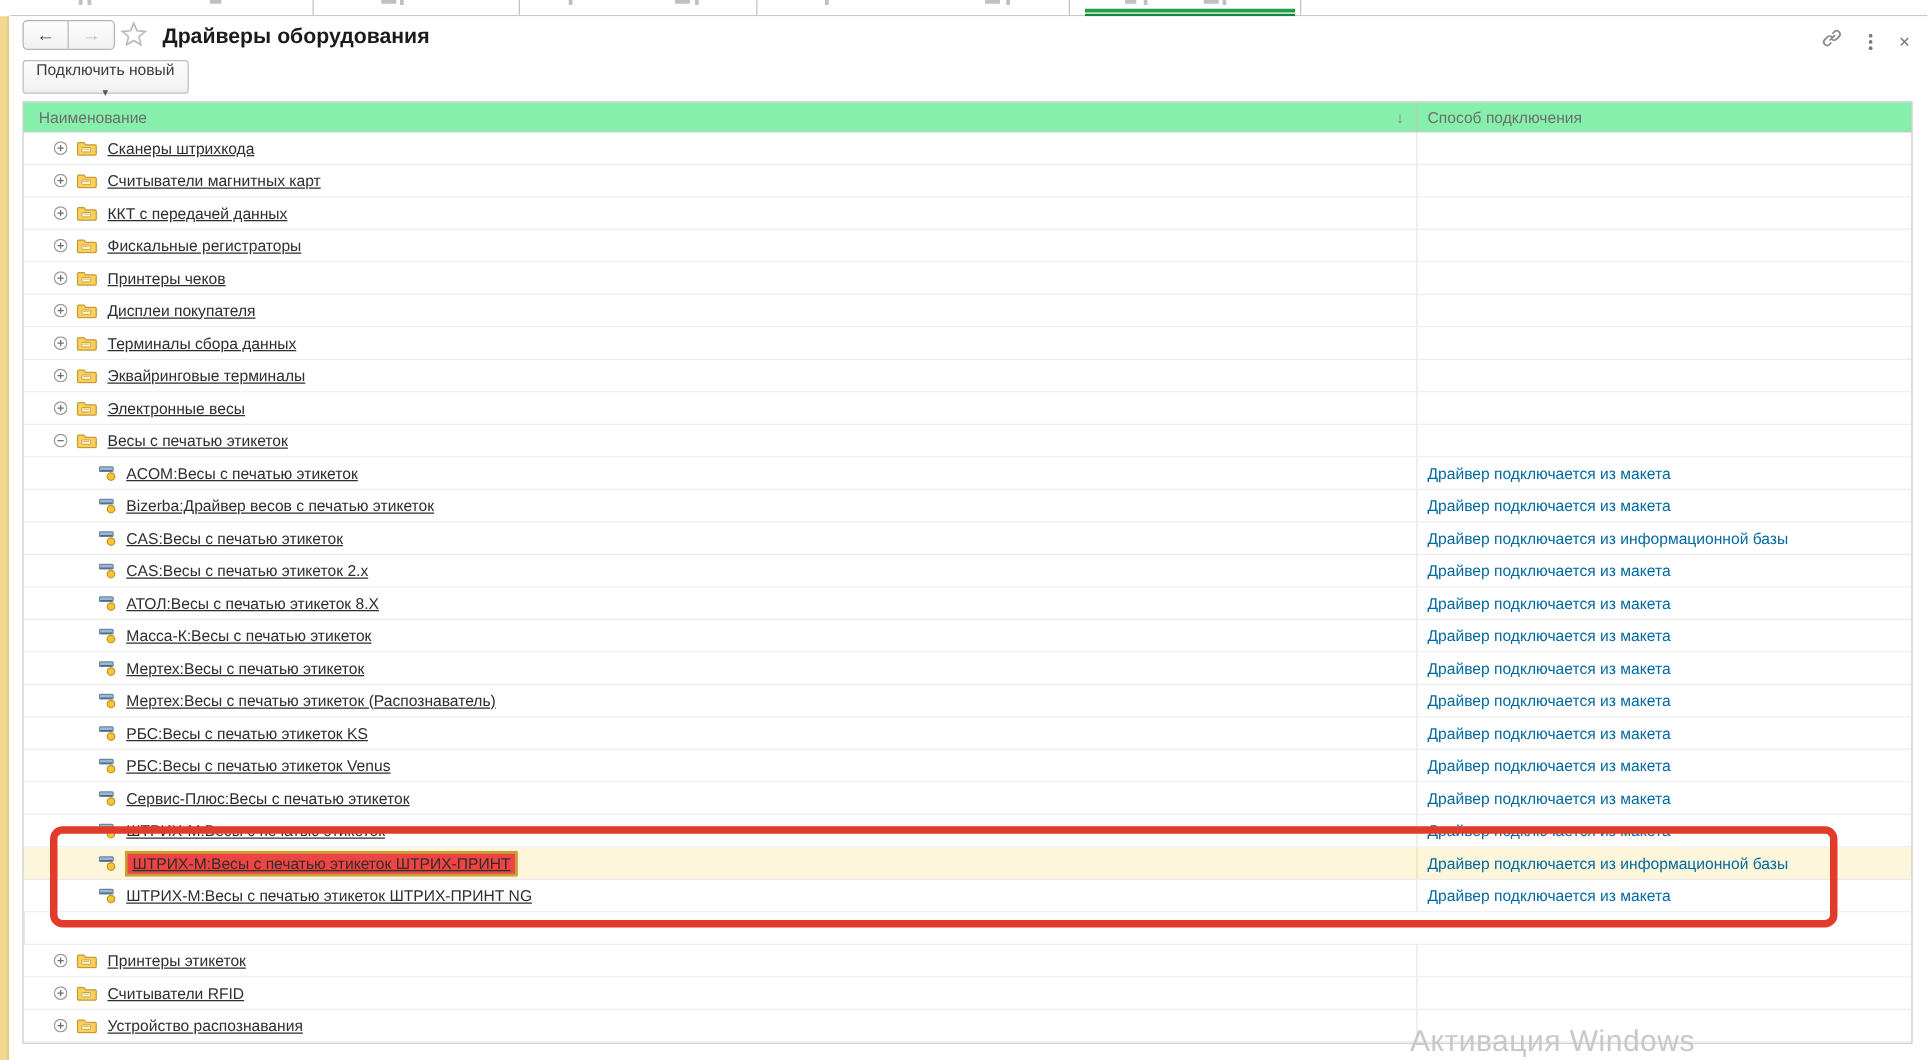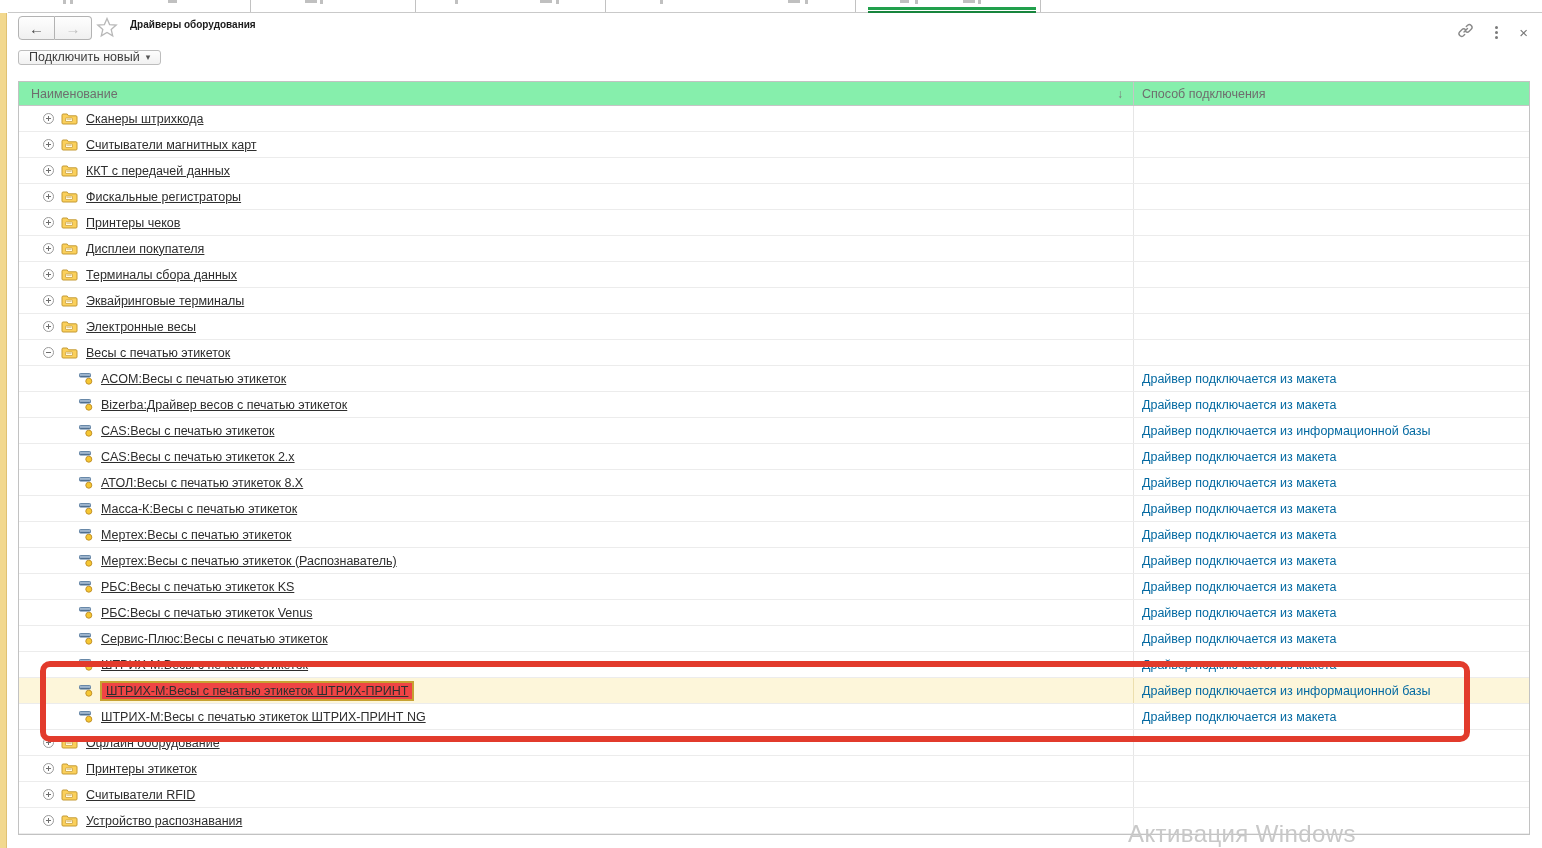--- a/index.html
+++ b/index.html
@@ -23,31 +23,31 @@
 
   
   .win-header { position:absolute; left:8px; top:13px; width:1534px; height:40px; background:#fff; }
   .nav-group { position:absolute; left:10px; top:3px; display:flex; }
   .nav-btn { width:37px; height:24px; border:1px solid #b3b3b3;
     background:linear-gradient(#fefefe,#f0f0f0); display:flex; align-items:center;
     justify-content:center; font-size:15px; color:#4a4a4a; }
   .nav-btn.back { border-radius:4px 0 0 4px; }
   .nav-btn.fwd  { border-radius:0 4px 4px 0; border-left:none; color:#c0c0c0; }
   .star-wrap { position:absolute; left:88px; top:4px; }
-  .page-title { position:absolute; left:122px; top:6px; font-size:10px; font-weight:bold; color:#1b1b1b; }
+  .page-title { position:absolute; left:122px; top:6px; font-size:17px; font-weight:bold; color:#1b1b1b; }
   .hdr-icons { position:absolute; right:14px; top:9px; display:flex; align-items:center; gap:21px; }
   .kebab { display:flex; flex-direction:column; gap:2px; }
   .kebab i { width:3px; height:3px; background:#7a7a7a; border-radius:50%; }
   .close-x { font-size:15px; color:#777; line-height:1; }
 
   
   .toolbar { position:absolute; left:18px; top:47px; }
-  .btn { height:15px; padding:0 10px; border:1px solid #bdbdbd; border-radius:3px;
+  .btn { height:27px; padding:0 10px; border:1px solid #bdbdbd; border-radius:3px;
     background:linear-gradient(#fdfdfd,#f1f1f1); font-size:12.5px; color:#3c3c3c;
-    display:inline-flex; align-items:center; gap:6px; }
+    display:inline-flex; gap:6px;flex-direction:column; }
   .btn .caret { font-size:9px; color:#555; }
 
   
   .table { position:absolute; left:18px; top:81px; width:1512px; border:1px solid #c2c2c2; background:#fff; }
   .thead { display:flex; height:24px; background:#86efac; border-bottom:1px solid #c5c5c5;
     font-size:12.5px; color:#6e6e6e; }
   .th-name { width:1114px; display:flex; align-items:center; padding-left:12px; }
   .sort-arrow { margin-left:auto; margin-right:10px; color:#7a7a7a; font-size:12px; }
   .th-method { flex:1; display:flex; align-items:center; padding-left:8px; border-left:1px solid #c5c5c5; }
 
@@ -532,34 +532,20 @@
         <line x1="1.2" y1="4.4" x2="10.8" y2="4.4" stroke="#49688a"></line>
         <circle cx="9.8" cy="9.2" r="3" fill="#F6C733" stroke="#C2922B"></circle>
       </svg>
       <span class="row-label">ШТРИХ-М:Весы с печатью этикеток ШТРИХ-ПРИНТ NG</span>
     </div>
     <div class="cell-method">
       <span>Драйвер подключается из макета</span>
     </div>
   </div>
       <div class="row group">
-    <div class="cell-name">
-      <svg class="expander" width="11" height="11" viewBox="0 0 11 11">
-        <circle cx="5.5" cy="5.5" r="5" fill="#ffffff" stroke="#9a9a9a"></circle>
-        <line x1="3" y1="5.5" x2="8" y2="5.5" stroke="#6e6e6e"></line>
-        <line class="v" x1="5.5" y1="3" x2="5.5" y2="8" stroke="#6e6e6e"></line>
-      </svg>
-      <svg class="folder-icon" width="17" height="13" viewBox="0 0 17 13">
-        <path d="M1 3.2 C1 2.5 1.4 2 2 2 h4.2 l1.3 1.8 H15 c.6 0 1 .5 1 1.1 V11 c0 .6 -.4 1 -1 1 H2 c-.6 0 -1 -.4 -1 -1 z" fill="#FBD05B" stroke="#C49A35" stroke-width="1"></path>
-        <rect x="4.5" y="6" width="7" height="3.5" rx="0.5" fill="#fffbe8" stroke="#C49A35" stroke-width="0.7"></rect>
-        <line x1="5.5" y1="7.3" x2="10.5" y2="7.3" stroke="#C49A35" stroke-width="0.6"></line>
-      </svg>
-
-      <span class="row-label">Офлайн оборудование</span>
-    </div>
     <div class="cell-method">
       <span></span>
     </div>
   </div>
       <div class="row group">
     <div class="cell-name">
       <svg class="expander" width="11" height="11" viewBox="0 0 11 11">
         <circle cx="5.5" cy="5.5" r="5" fill="#ffffff" stroke="#9a9a9a"></circle>
         <line x1="3" y1="5.5" x2="8" y2="5.5" stroke="#6e6e6e"></line>
         <line class="v" x1="5.5" y1="3" x2="5.5" y2="8" stroke="#6e6e6e"></line>

